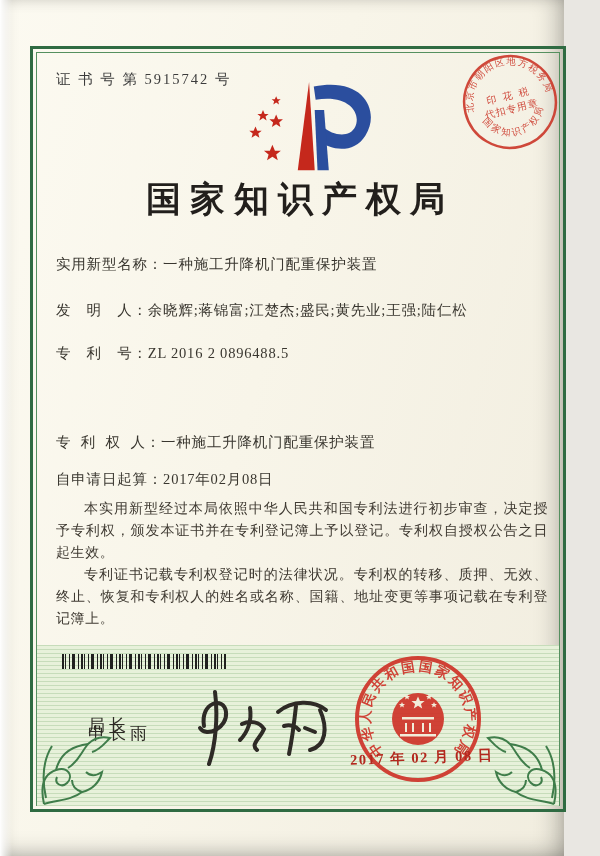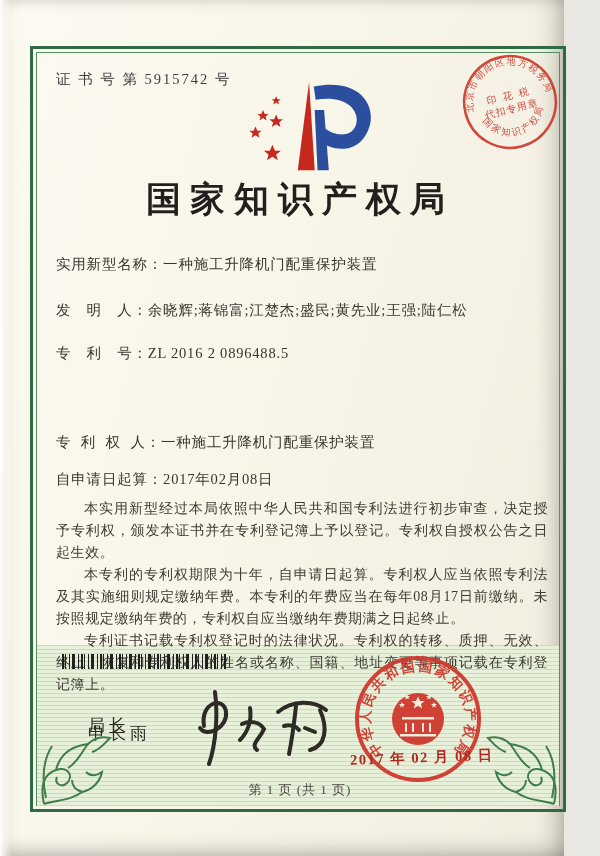--- a/index.html
+++ b/index.html
@@ -150,21 +150,20 @@
   </div>
   <div class="field f4">
     <span class="lbl">专 利 权 人：</span><span>一种施工升降机门配重保护装置</span>
   </div>
   <div class="field f5">
     <span class="lbl">自申请日起算：</span><span>2017年02月08日</span>
   </div>
 
   <div class="paras">
     <p>本实用新型经过本局依照中华人民共和国专利法进行初步审查，决定授予专利权，颁发本证书并在专利登记簿上予以登记。专利权自授权公告之日起生效。</p>
-    <p>本专利的专利权期限为十年，自申请日起算。专利权人应当依照专利法及其实施细则规定缴纳年费。本专利的年费应当在每年08月17日前缴纳。未按照规定缴纳年费的，专利权自应当缴纳年费期满之日起终止。</p>
     <p>专利证书记载专利权登记时的法律状况。专利权的转移、质押、无效、终止、恢复和专利权人的姓名或名称、国籍、地址变更等事项记载在专利登记簿上。</p>
   </div>
 
   <div class="barcode"></div>
 
   <div class="director-label">局长</div>
   <div class="director-name">申长雨</div>
 
   <svg class="signature" viewBox="0 0 160 88">
     <g fill="none" stroke="#2e2a26" stroke-width="4" stroke-linecap="round">
@@ -199,21 +198,20 @@
       <rect x="53" y="70" width="2" height="9" fill="#f3edda"></rect>
       <rect x="60" y="70" width="2" height="9" fill="#f3edda"></rect>
       <rect x="70" y="70" width="2" height="9" fill="#f3edda"></rect>
       <rect x="77" y="70" width="2" height="9" fill="#f3edda"></rect>
       <rect x="48" y="81" width="36" height="2.5" fill="#f3edda"></rect>
     </g>
   </svg>
 
   <div class="seal-date">2017 年 02 月 08 日</div>
 
-  <div class="page-info">第 1 页 (共 1 页)</div>
 
   <svg class="flourish bl" viewBox="0 0 76 80">
     <g fill="none" stroke="#3f7d4a" stroke-width="2">
       <path d="M6,76 C2,58 6,46 18,42 C30,38 36,48 29,55 C24,60 16,56 19,49"></path>
       <path d="M18,42 C22,26 34,18 50,16 C42,26 40,34 30,40"></path>
       <path d="M8,70 C4,52 4,34 14,18"></path>
       <path d="M6,76 C20,72 34,72 44,64 C38,62 34,58 34,52"></path>
       <path d="M44,64 C54,62 62,54 64,44 C58,48 52,48 48,44"></path>
       <path d="M50,16 C56,10 64,8 72,10 C66,16 62,22 54,24"></path>
     </g>

